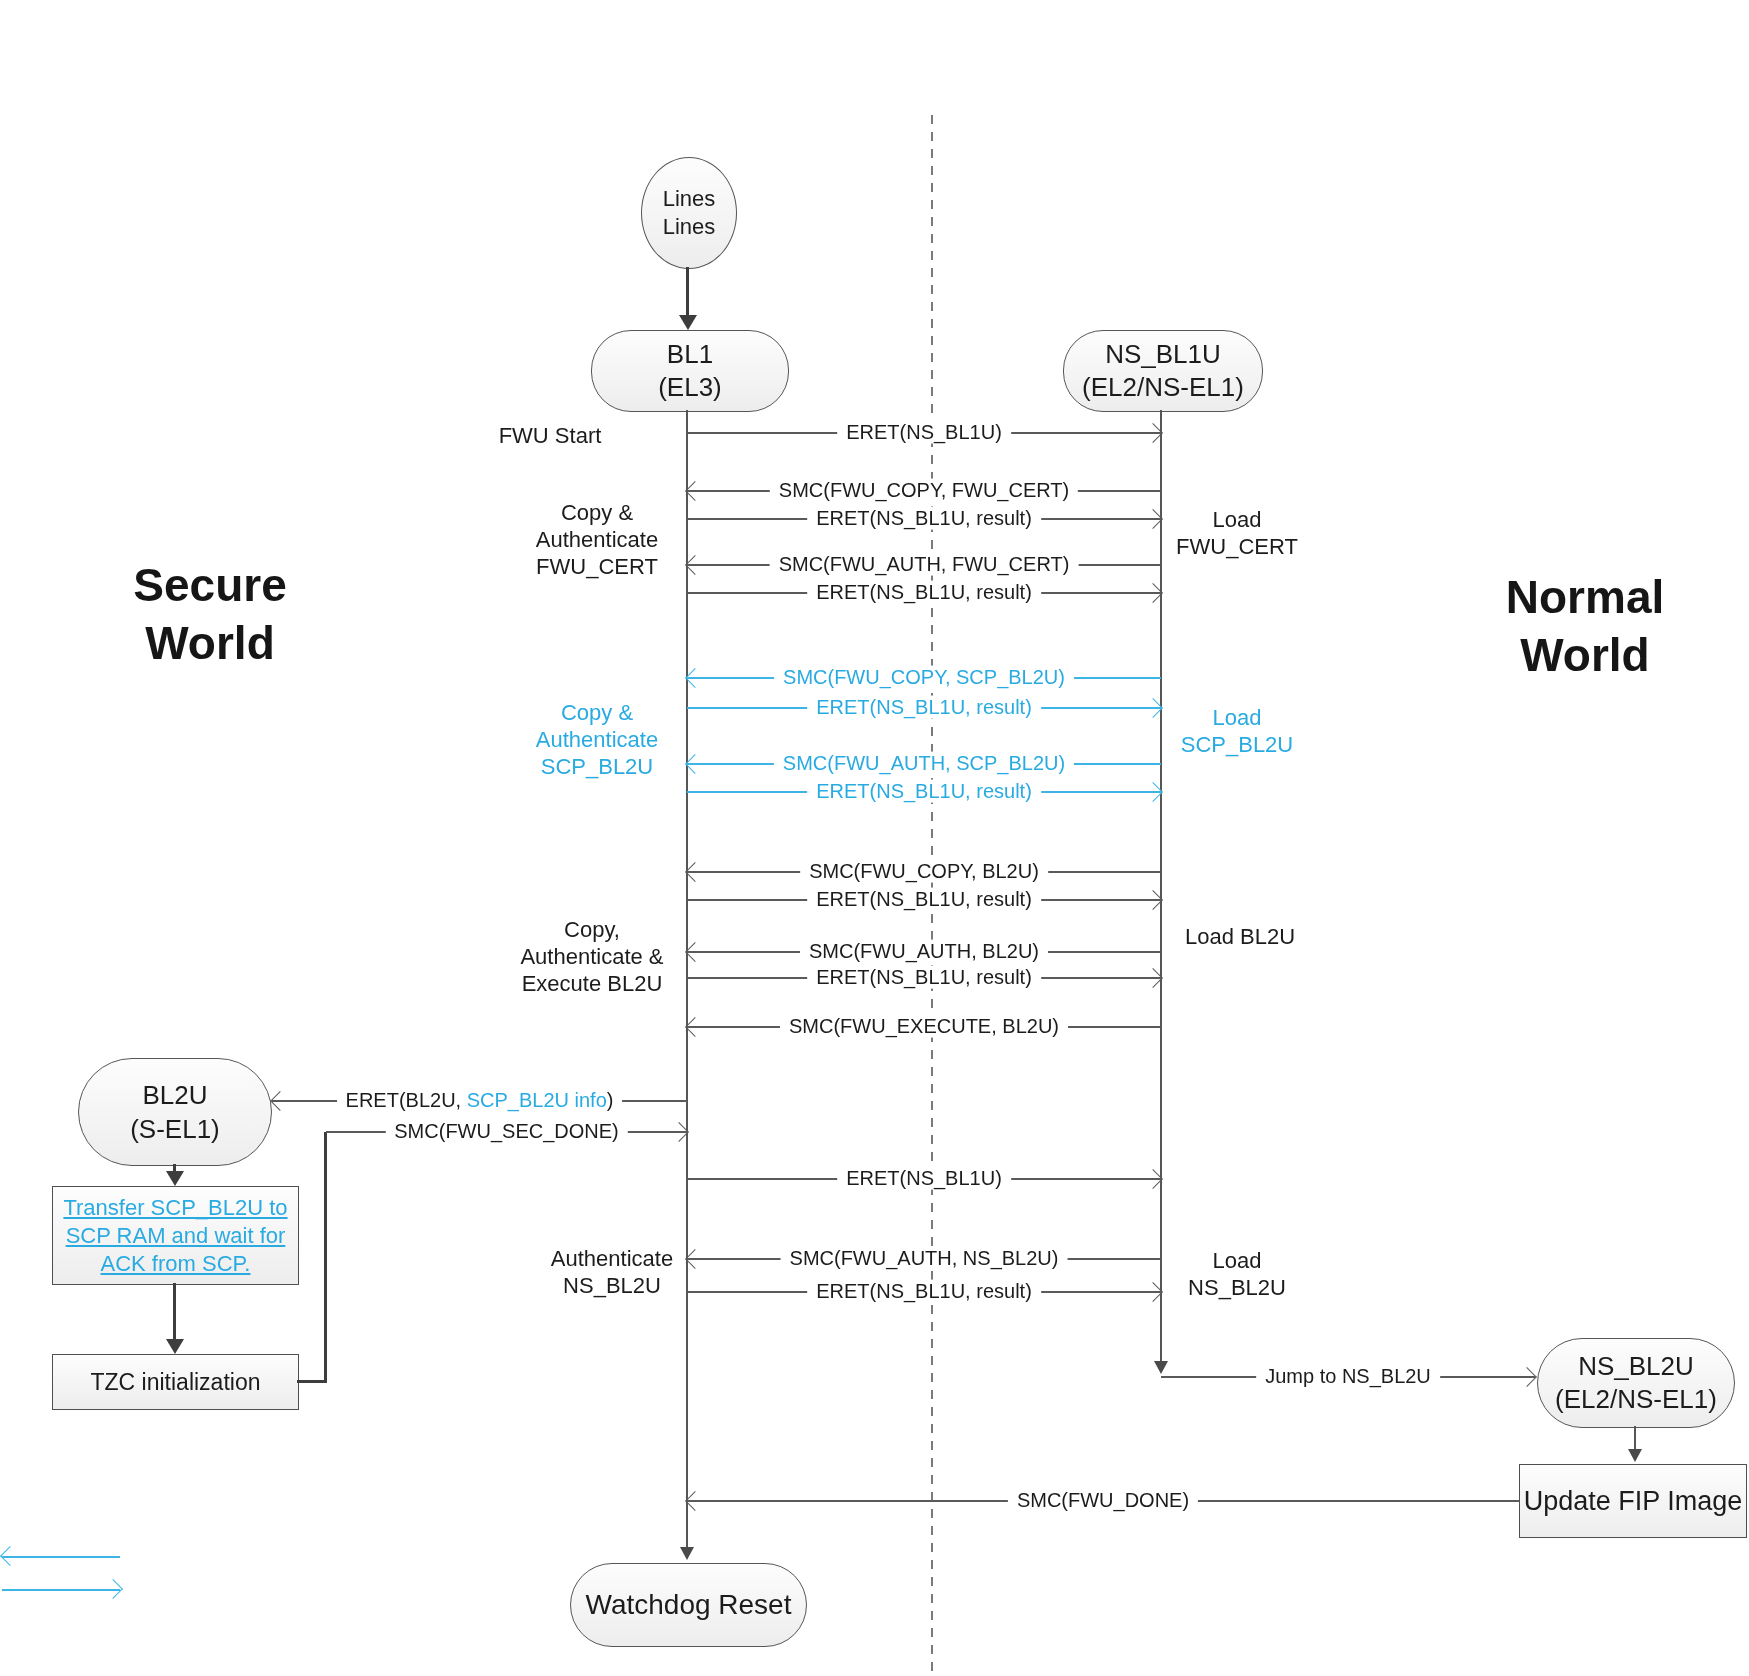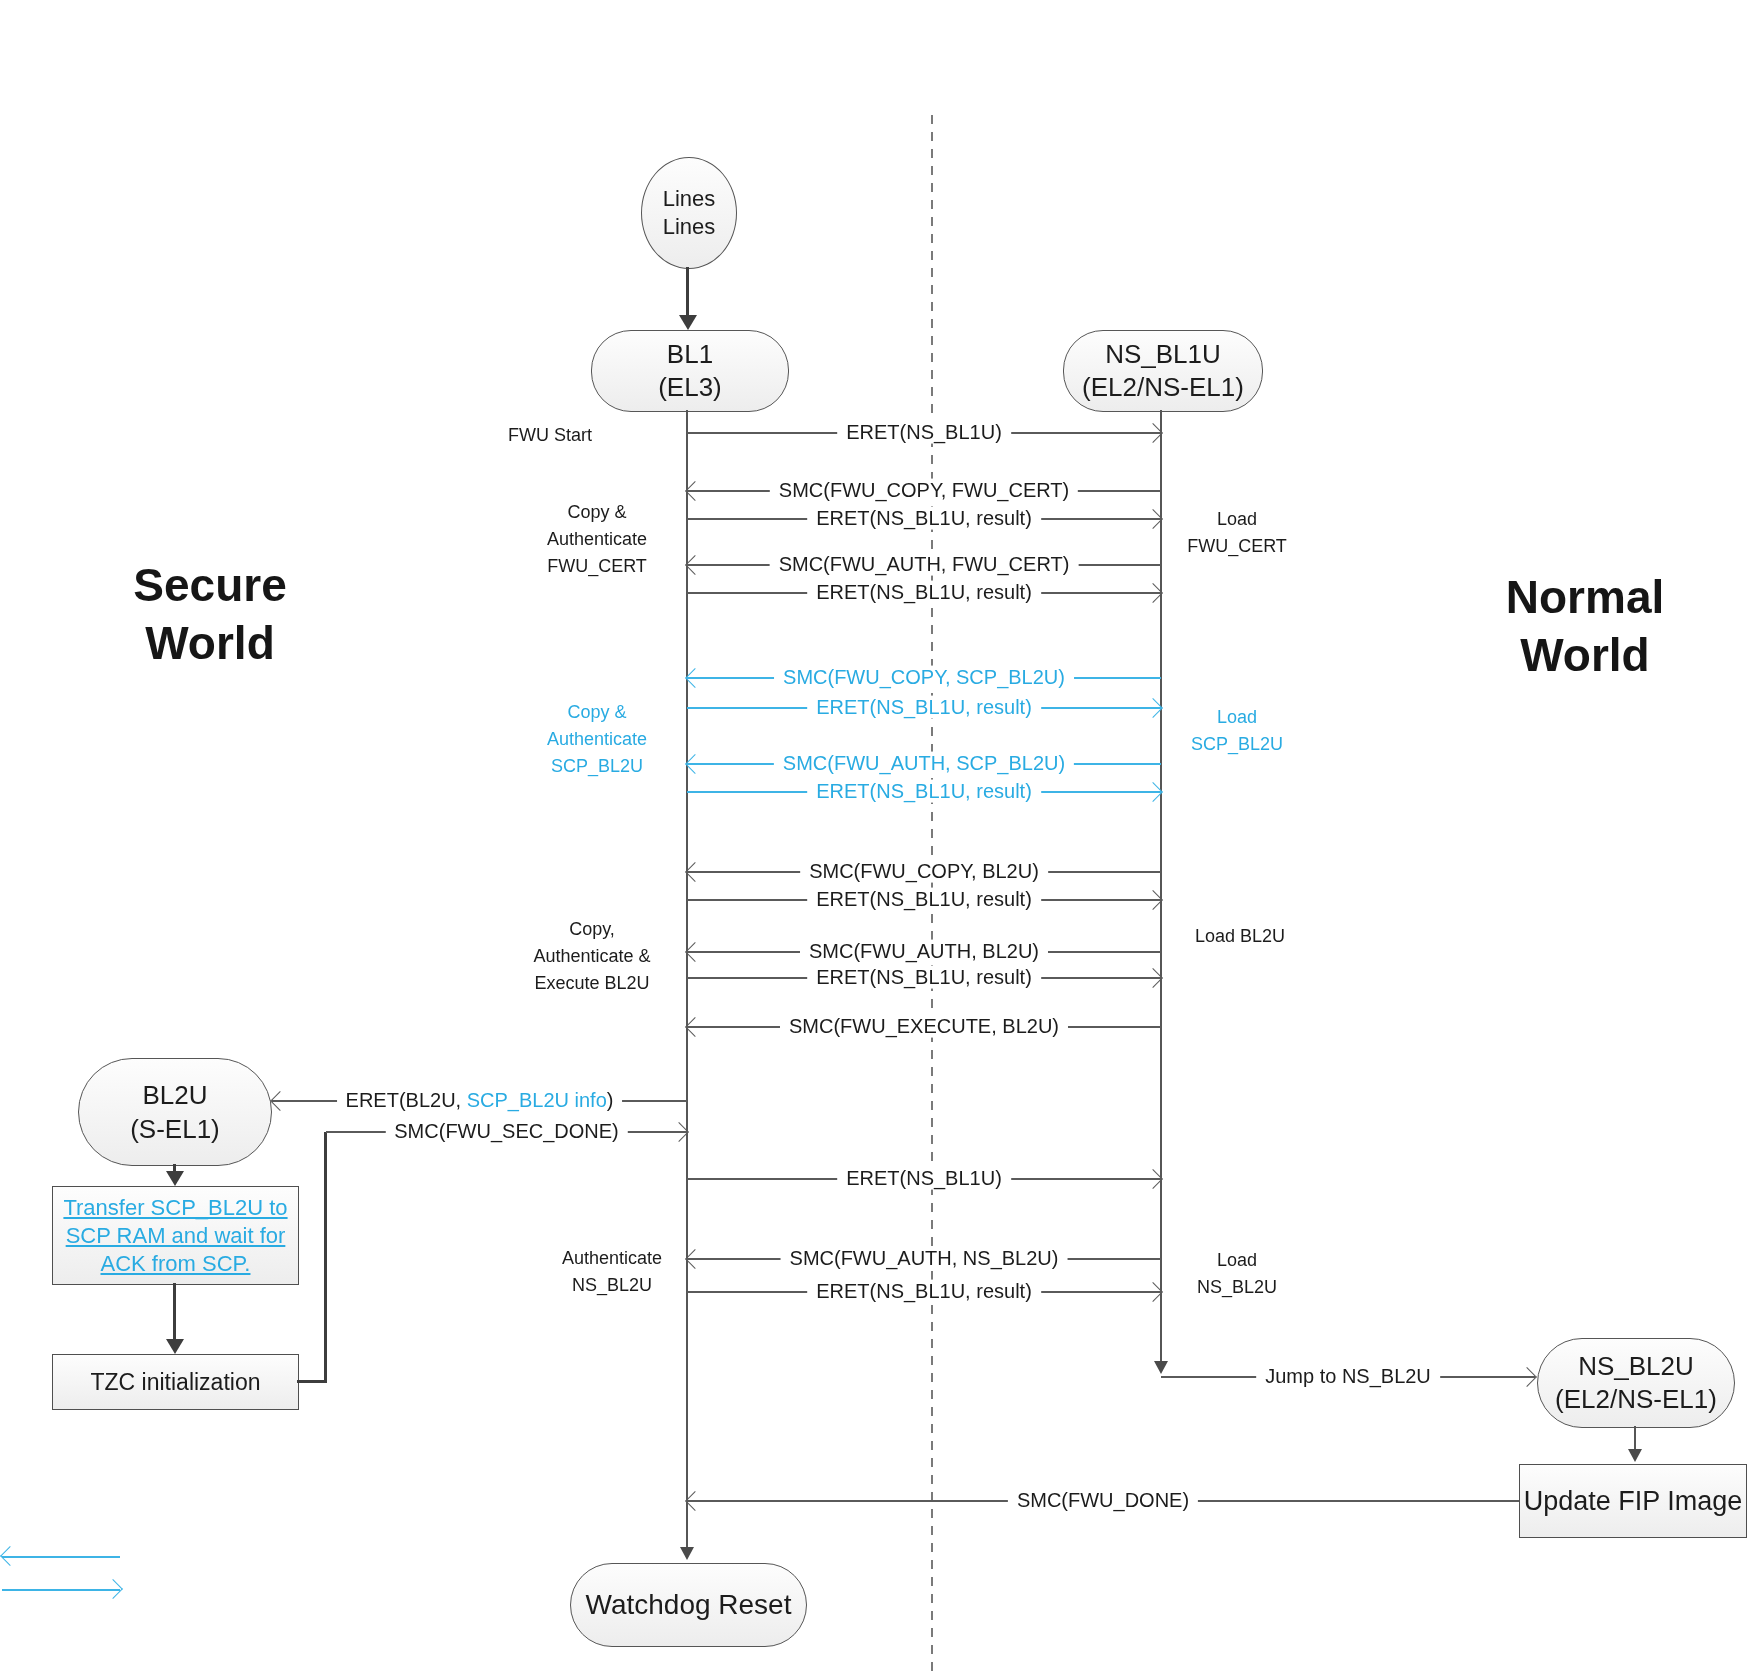--- a/index.html
+++ b/index.html
@@ -48,21 +48,21 @@
   .chev-l{left:1px;top:-7px;border-top:1.7px solid #5a5a5a;border-left:1.7px solid #5a5a5a;
           transform:rotate(-45deg);transform-origin:center;}
   .msg.blue .ln{background:#3db4e6;}
   .msg.blue .lbl{color:#29ABE2;}
   .msg.blue .chev-r{border-top-color:#3db4e6;border-right-color:#3db4e6;}
   .msg.blue .chev-l{border-top-color:#3db4e6;border-left-color:#3db4e6;}
   .blue-t{color:#29ABE2;}
 
   
   .slbl{position:absolute;transform:translateX(-50%);text-align:center;
-        font-size:18px;line-height:27px;white-space:nowrap;color:#1c1c1c;}
+        font-size:22px;line-height:27px;white-space:nowrap;color:#1c1c1c;}
   .slbl.blue{color:#29ABE2;}
   .slbl span{display:block;}
 
   
   .vflow{position:absolute;background:#3d3d3d;width:3px;}
   .tri-down{position:absolute;width:0;height:0;border-left:9px solid transparent;
             border-right:9px solid transparent;border-top:15px solid #3d3d3d;}
   .tri-down.thin{border-left-width:7px;border-right-width:7px;border-top-width:13px;border-top-color:#4a4a4a;}
   .thinv{position:absolute;width:1.7px;background:#565656;}
 

